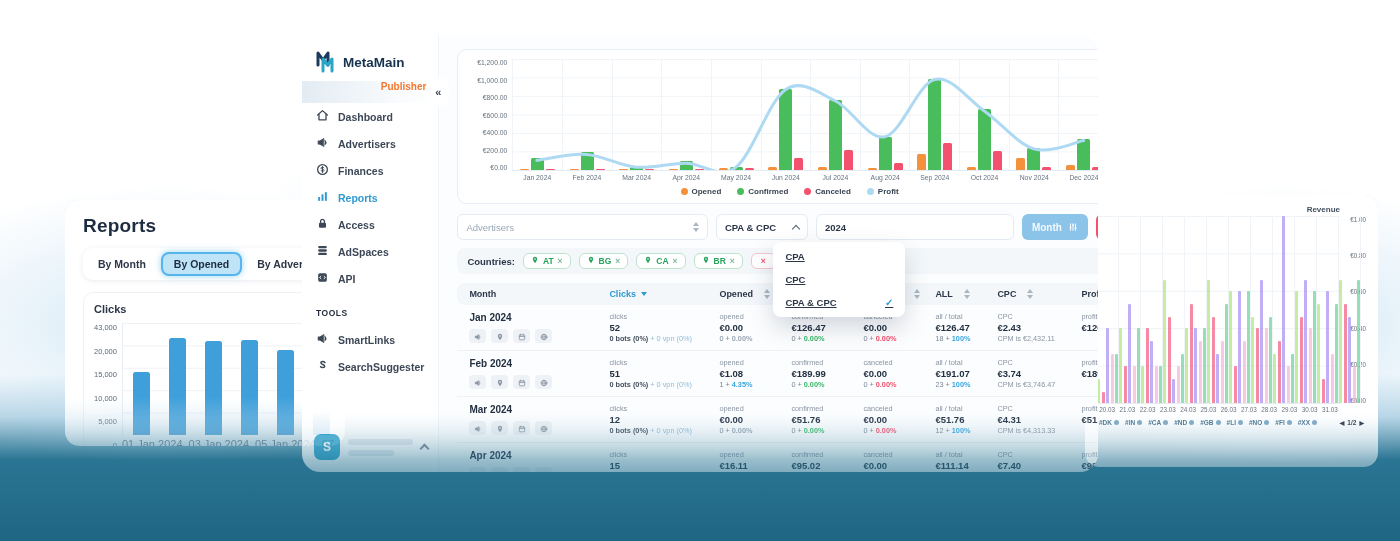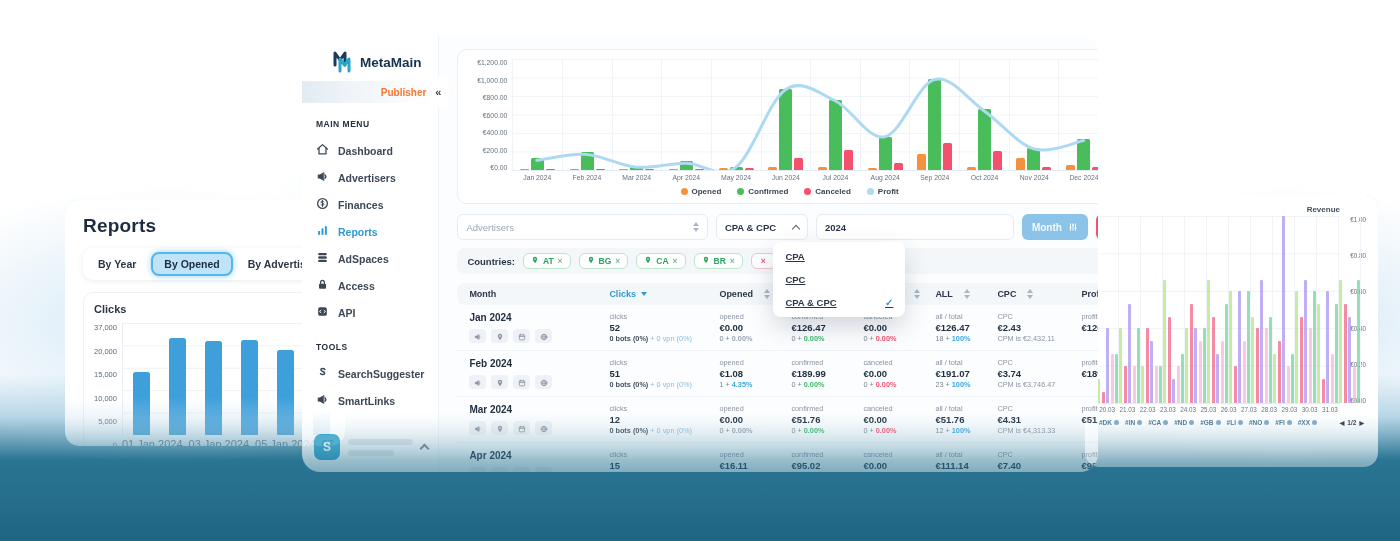--- a/index.html
+++ b/index.html
@@ -34,23 +34,23 @@
   .bars { position:absolute; inset:0; display:flex; align-items:flex-end; justify-content:space-around; }
   .clickbar { width:17px; background:#3e9fda; border-radius:2.5px 2.5px 0 0; }
   .xlabs { display:flex; justify-content:center; font-size:11px; color:#5c6878; margin-top:3px; white-space:nowrap; }
   .xlabs span { width:28px; text-align:center; }
 
   
   #center-panel { left:302px; top:35px; width:796px; height:437px; border-radius:18px; z-index:3; display:flex;
       -webkit-mask-image:linear-gradient(180deg,#000 86%, rgba(0,0,0,.42) 100%);
       mask-image:linear-gradient(180deg,#000 86%, rgba(0,0,0,.42) 100%); }
   #sidebar { width:148px; border-radius:18px 0 0 18px; background:#fff; position:relative; z-index:2; border-right:1px solid #f0f4f8; }
-  .brand { display:flex; align-items:center; gap:3px; padding:16px 0 8px 14px;justify-content:center; }
+  .brand { display:flex; align-items:center; gap:3px; padding:16px 0 8px 14px; }
   .brand-name { font-size:13.5px; font-weight:800; color:#16324f; }
-  .pub-strip { height:22px; background:linear-gradient(90deg,#e3ecf3,#f9fbfd 70%,#fff); display:flex; align-items:center; justify-content:flex-end; padding-right:12px; }
+  .pub-strip { height:22px; background:linear-gradient(90deg,#e3ecf3,#f9fbfd 70%,#fff); display:flex; align-items:flex-start; justify-content:flex-end; padding-right:12px; }
   .pub-label { color:#f4772e; font-size:10px; font-weight:800; }
   .collapse-btn { position:absolute; right:-11px; top:42px; width:22px; height:30px; background:#fff; border-radius:8px;
       display:flex; align-items:center; justify-content:center; font-size:11px; color:#3c4654; font-weight:700; cursor:pointer; }
   .menu-label { padding:16px 14px 8px; font-size:8.5px; font-weight:800; color:#26303f; letter-spacing:.5px; }
   .menu-item { display:flex; align-items:center; gap:9px; padding:6px 14px; font-size:10.5px; font-weight:700; color:#3d4857; cursor:pointer; }
   .menu-item svg { width:13px; height:13px; flex:none; }
   .menu-item.active { color:#2f9ad0; }
   .user-block { position:absolute; left:12px; right:10px; bottom:12px; display:flex; align-items:center; gap:8px; }
   .avatar { width:26px; height:26px; border-radius:7px; background:#2fa3cc; color:#fff; font-size:12px; font-weight:800;
             display:flex; align-items:center; justify-content:center; }
@@ -141,31 +141,31 @@
   .rl-arrow { font-size:6px; color:#2b3648; cursor:pointer; }
 </style>
 </head>
 <body>
 
 <div id="canvas">
 
   <div id="left-panel" class="panel fadeB">
     <div class="lp-title">Reports</div>
     <div class="lp-tabs" id="lp-tabs">
-        <div class="lp-tab">By Year</div>
+        <div class="lp-tab">By Month</div>
         <div class="lp-tab active">By Opened</div>
         <div class="lp-tab">By Advertiser</div>
         <div class="lp-tab">By Country</div>
         <div class="lp-tab">Tr</div>
       </div>
     <div class="lp-card">
       <div class="lp-chart-title">Clicks</div>
       <div class="bchart">
         <div class="ylab" id="lp-ylab">
-            <span>37,000</span>
+            <span>43,000</span>
             <span>20,000</span>
             <span>15,000</span>
             <span>10,000</span>
             <span>5,000</span>
             <span>0</span>
           </div>
         <div style="flex:1">
           <div class="plot" style="height:112px; background-size:100% 20%;">
             <div class="bars" id="lp-bars">
                 <div class="clickbar" style="height: 56.4%;"></div>
@@ -201,21 +201,20 @@
         <svg width="24" height="22" viewBox="0 0 24 22">
           <polyline points="2,14 2,2 7,9 12,2 12,14" fill="none" stroke="#1b3a5c" stroke-width="3" stroke-linecap="round" stroke-linejoin="round"></polyline>
           <polyline points="7,20 7,8 11.5,14 16,8 16,20" fill="none" stroke="#2aa5c8" stroke-width="3" stroke-linecap="round" stroke-linejoin="round"></polyline>
         </svg>
         <span class="brand-name">MetaMain</span>
       </div>
       <div class="pub-strip">
         <span class="pub-label">Publisher</span>
       </div>
       <div class="collapse-btn">«</div>
-      <div class="menu-label">MAIN MENU</div>
       <div id="main-menu-list">
           <div class="menu-item">
             <span><svg viewBox="0 0 24 24" fill="none" stroke="currentColor" stroke-width="2.4" stroke-linecap="round" stroke-linejoin="round" width="13" height="13">
                 <path d="M3 11 L12 3 L21 11"></path>
                 <path d="M5.5 10 V20 H18.5 V10"></path>
               </svg></span>
             <span>Dashboard</span>
           </div>
           <div class="menu-item">
             <span><svg viewBox="0 0 24 24" fill="none" stroke="currentColor" stroke-width="2.4" stroke-linecap="round" stroke-linejoin="round" width="13" height="13">
@@ -234,55 +233,55 @@
           <div class="menu-item active">
             <span><svg viewBox="0 0 24 24" fill="none" stroke="currentColor" stroke-width="2.4" stroke-linecap="round" stroke-linejoin="round" width="13" height="13">
                 <rect x="4" y="13" width="3.6" height="7" fill="currentColor" stroke="none"></rect>
                 <rect x="10.2" y="8" width="3.6" height="12" fill="currentColor" stroke="none"></rect>
                 <rect x="16.4" y="4" width="3.6" height="16" fill="currentColor" stroke="none"></rect>
               </svg></span>
             <span>Reports</span>
           </div>
           <div class="menu-item">
             <span><svg viewBox="0 0 24 24" fill="none" stroke="currentColor" stroke-width="2.4" stroke-linecap="round" stroke-linejoin="round" width="13" height="13">
+                <rect x="5.5" y="10.5" width="13" height="9.5" rx="2" fill="currentColor" stroke="none"></rect>
+                <path d="M8.5 10.5 V8 a3.5 3.5 0 0 1 7 0 v2.5"></path>
+              </svg></span>
+            <span>Access</span>
+          </div>
+          <div class="menu-item">
+            <span><svg viewBox="0 0 24 24" fill="none" stroke="currentColor" stroke-width="2.4" stroke-linecap="round" stroke-linejoin="round" width="13" height="13">
                 <rect x="4" y="3.5" width="16" height="4.4" rx="2.2" fill="currentColor" stroke="none"></rect>
                 <rect x="4" y="9.8" width="16" height="4.4" rx="2.2" fill="currentColor" stroke="none"></rect>
                 <rect x="4" y="16.1" width="16" height="4.4" rx="2.2" fill="currentColor" stroke="none"></rect>
               </svg></span>
             <span>AdSpaces</span>
-          </div>
-          <div class="menu-item">
-            <span><svg viewBox="0 0 24 24" fill="none" stroke="currentColor" stroke-width="2.4" stroke-linecap="round" stroke-linejoin="round" width="13" height="13">
-                <rect x="5.5" y="10.5" width="13" height="9.5" rx="2" fill="currentColor" stroke="none"></rect>
-                <path d="M8.5 10.5 V8 a3.5 3.5 0 0 1 7 0 v2.5"></path>
-              </svg></span>
-            <span>Access</span>
           </div>
           <div class="menu-item">
             <span><svg viewBox="0 0 24 24" fill="none" stroke="currentColor" stroke-width="2.4" stroke-linecap="round" stroke-linejoin="round" width="13" height="13">
                 <rect x="4" y="4" width="16" height="16" rx="3.5" fill="currentColor" stroke="none"></rect>
                 <path d="M9 10 l-2.4 2 L9 14 M15 10 l2.4 2 L15 14" stroke="#fff" stroke-width="1.8"></path>
               </svg></span>
             <span>API</span>
           </div>
         </div>
       <div class="menu-label">TOOLS</div>
       <div id="tools-list">
           <div class="menu-item">
             <span><svg viewBox="0 0 24 24" fill="none" stroke="currentColor" stroke-width="2.4" stroke-linecap="round" stroke-linejoin="round" width="13" height="13">
-                <path d="M16.5 6.5 c-1.5-2.5-7.5-2.8-7.5 .5 0 3.6 7 2.6 7 6.2 0 3.4-6 3.2-7.6 .8" stroke-width="2.8"></path>
-              </svg></span>
-            <span>SearchSuggester</span>
-          </div>
-          <div class="menu-item">
-            <span><svg viewBox="0 0 24 24" fill="none" stroke="currentColor" stroke-width="2.4" stroke-linecap="round" stroke-linejoin="round" width="13" height="13">
                 <path d="M14 5 L7 9 H4 v6 h3 l7 4 z" fill="currentColor" stroke-width="1.6"></path>
                 <path d="M17 9 a5 5 0 0 1 0 6"></path>
               </svg></span>
             <span>SmartLinks</span>
+          </div>
+          <div class="menu-item">
+            <span><svg viewBox="0 0 24 24" fill="none" stroke="currentColor" stroke-width="2.4" stroke-linecap="round" stroke-linejoin="round" width="13" height="13">
+                <path d="M16.5 6.5 c-1.5-2.5-7.5-2.8-7.5 .5 0 3.6 7 2.6 7 6.2 0 3.4-6 3.2-7.6 .8" stroke-width="2.8"></path>
+              </svg></span>
+            <span>SearchSuggester</span>
           </div>
         </div>
       <div class="user-block">
         <div class="avatar">S</div>
         <div class="ph-lines">
           <div class="ph"></div>
             <div class="ph short"></div>
         </div>
         <div class="chev-up"></div>
       </div>

